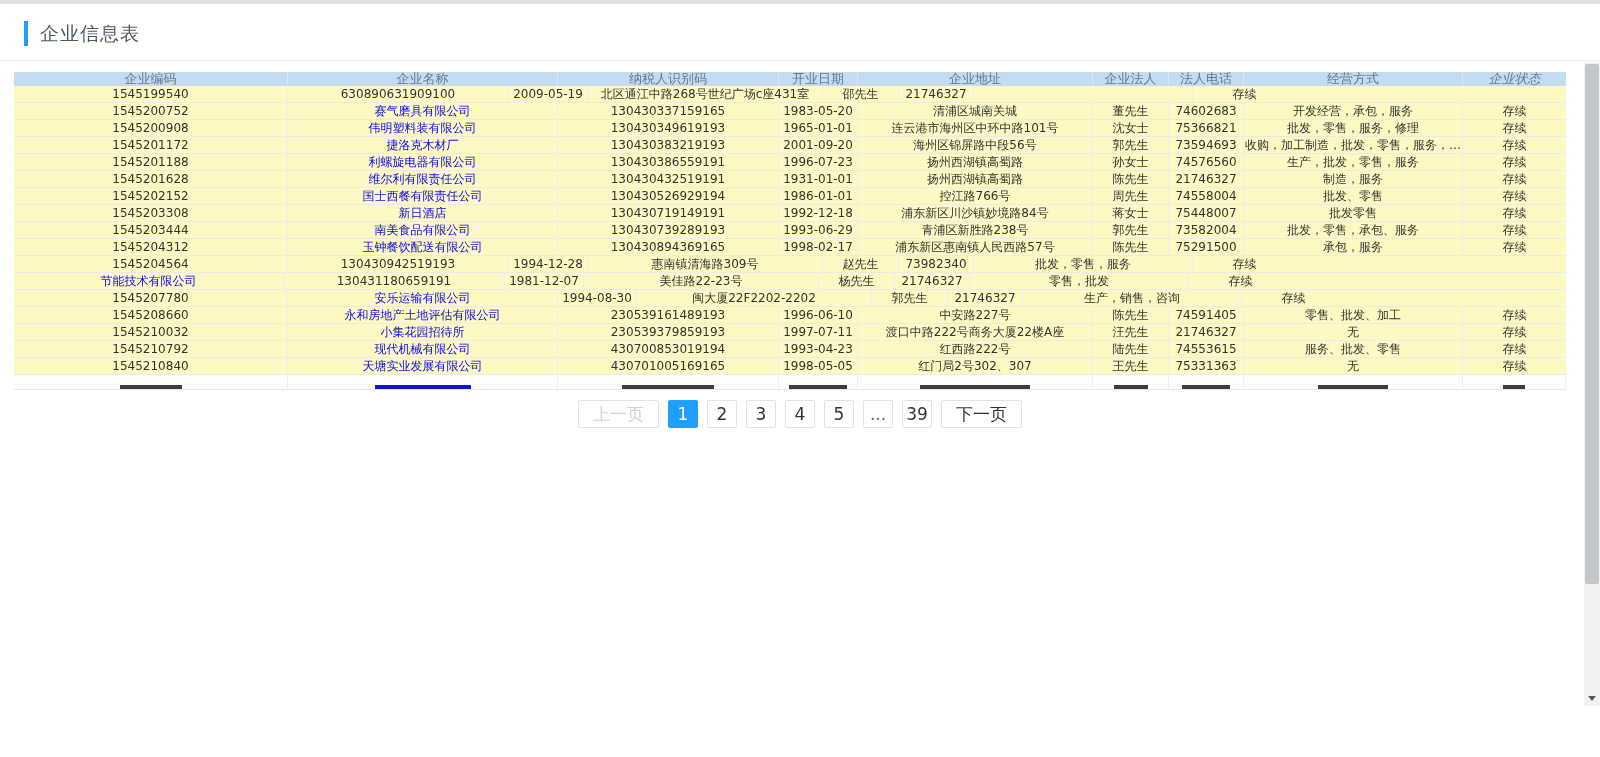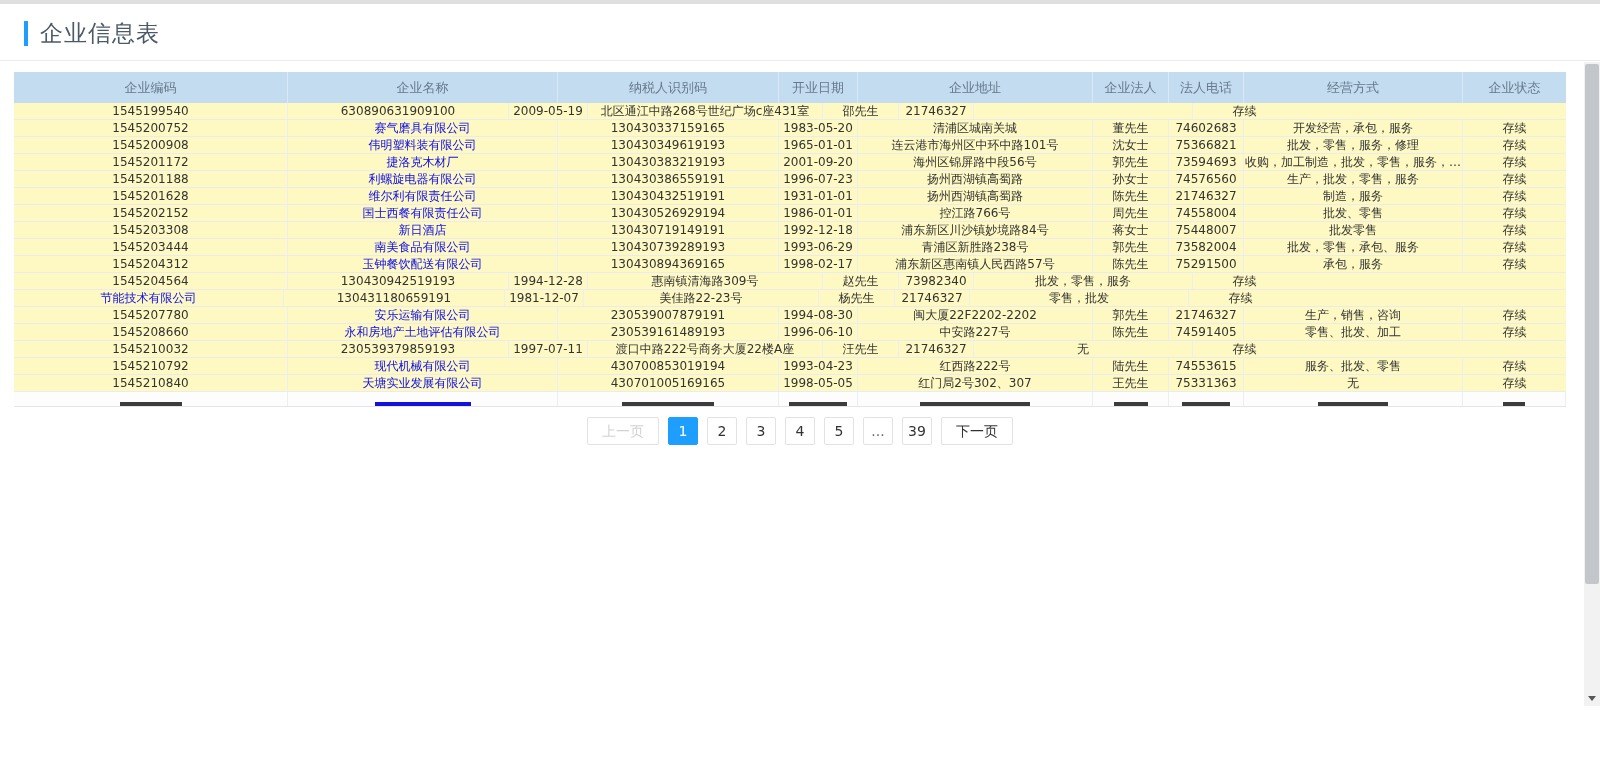--- a/index.html
+++ b/index.html
@@ -3,44 +3,44 @@
 <meta charset="utf-8">
 <style>
   html,body{margin:0;padding:0;}
   body{
     width:1600px;height:757px;background:#ffffff;position:relative;overflow:hidden;
     font-family:"DejaVu Sans","Liberation Sans",sans-serif;color:#333;
   }
   .top-strip{height:4px;background:#dfdfdf;}
   .page-header{display:flex;align-items:center;height:27px;margin:16px 0 0 24px;}
   .accent-bar{width:4px;height:25px;background:#1e9fff;margin-right:12px;}
-  .page-title{font-size:23px;color:#4c5a67;letter-spacing:1px;}
+  .page-title{font-size:19px;color:#4c5a67;letter-spacing:1px;}
   .header-divider{height:1px;background:#ebebeb;margin-top:13px;}
 
   .table-wrap{margin:11px 0 0 14px;width:1552px;}
-  .thead{display:flex;height:31px;background:#c3dcf0;text-align:center;}
+  .thead{display:flex;height:14px;background:#c3dcf0;text-align:center;}
   .thead .cell{color:#66798a;font-size:13px;border-right:1px solid #d9e8f6;}
-  .thead .cell:last-child{border-right:none;}
+  .thead .cell:last-child{border-right:none;font-style:italic;}
   .trow{display:flex;height:17px;box-sizing:border-box;border-bottom:1px solid #e9ebee;background:#fef9c3;}
   .cell{display:flex;align-items:center;justify-content:center;font-size:12px;
         white-space:nowrap;overflow:hidden;box-sizing:border-box;border-right:1px solid #eceef1;}
   .trow .cell:last-child{border-right:none;}
   .c0{width:274px}.c1{width:270px}.c2{width:221px}.c3{width:79px}.c4{width:235px}
   .c5{width:76px}.c6{width:75px}.c7{width:219px}.c8{width:103px}
   .link{color:#0b0bee;cursor:pointer;}
 
   
   .partial-row{display:flex;height:14px;overflow:hidden;background:#fdfdfe;border-bottom:1px solid #e2e5e9;}
   .partial-row .cell{align-items:flex-start;}
   .stub{margin-top:10px;height:9px;background:#3c3c3c;}
   .stub.blue{background:#1212d8;}
 
   .pagination{display:flex;justify-content:center;align-items:center;margin-top:10px;gap:9px;}
   .pg-btn{min-width:30px;height:28px;line-height:26px;text-align:center;border:1px solid #e2e2e2;
-          border-radius:2px;background:#fff;color:#333;font-size:14px;box-sizing:border-box;cursor:pointer;}
+          border-radius:2px;background:#fff;color:#333;font-size:17px;box-sizing:border-box;cursor:pointer;}
   .pg-side{padding:0 14px;}
   .pg-btn.disabled{color:#d2d2d2;cursor:default;}
   .pg-active{background:#1e9fff;border-color:#1e9fff;color:#fff;}
   .pg-ellipsis{color:#666;}
 
   
   .scrollbar{position:absolute;top:62px;right:0;width:16px;height:644px;background:#f2f2f2;}
   .scroll-thumb{position:absolute;top:2px;left:1px;width:14px;height:520px;background:#c3c7cb;border-radius:2px;}
   .scroll-down-btn{position:absolute;bottom:0;left:0;width:16px;height:16px;background:#f2f2f2;
                    display:flex;align-items:center;justify-content:center;}
@@ -197,41 +197,41 @@
         <div class="cell c3">1981-12-07</div>
         <div class="cell c4">美佳路22-23号</div>
         <div class="cell c5">杨先生</div>
         <div class="cell c6">21746327</div>
         <div class="cell c7">零售，批发</div>
         <div class="cell c8">存续</div>
       </div>
       <div class="trow">
         <div class="cell c0">1545207780</div>
         <div class="cell c1 link">安乐运输有限公司</div>
-        <div class="cell c2">230539007879191</div>
         <div class="cell c3">1994-08-30</div>
         <div class="cell c4">闽大厦22F2202-2202</div>
         <div class="cell c5">郭先生</div>
         <div class="cell c6">21746327</div>
         <div class="cell c7">生产，销售，咨询</div>
         <div class="cell c8">存续</div>
       </div>
       <div class="trow">
         <div class="cell c0">1545208660</div>
         <div class="cell c1 link">永和房地产土地评估有限公司</div>
         <div class="cell c2">230539161489193</div>
         <div class="cell c3">1996-06-10</div>
         <div class="cell c4">中安路227号</div>
         <div class="cell c5">陈先生</div>
         <div class="cell c6">74591405</div>
         <div class="cell c7">零售、批发、加工</div>
         <div class="cell c8">存续</div>
       </div>
       <div class="trow">
         <div class="cell c0">1545210032</div>
+        <div class="cell c1 link">小集花园招待所</div>
         <div class="cell c2">230539379859193</div>
         <div class="cell c3">1997-07-11</div>
         <div class="cell c4">渡口中路222号商务大厦22楼A座</div>
         <div class="cell c5">汪先生</div>
         <div class="cell c6">21746327</div>
         <div class="cell c7">无</div>
         <div class="cell c8">存续</div>
       </div>
       <div class="trow">
         <div class="cell c0">1545210792</div>

